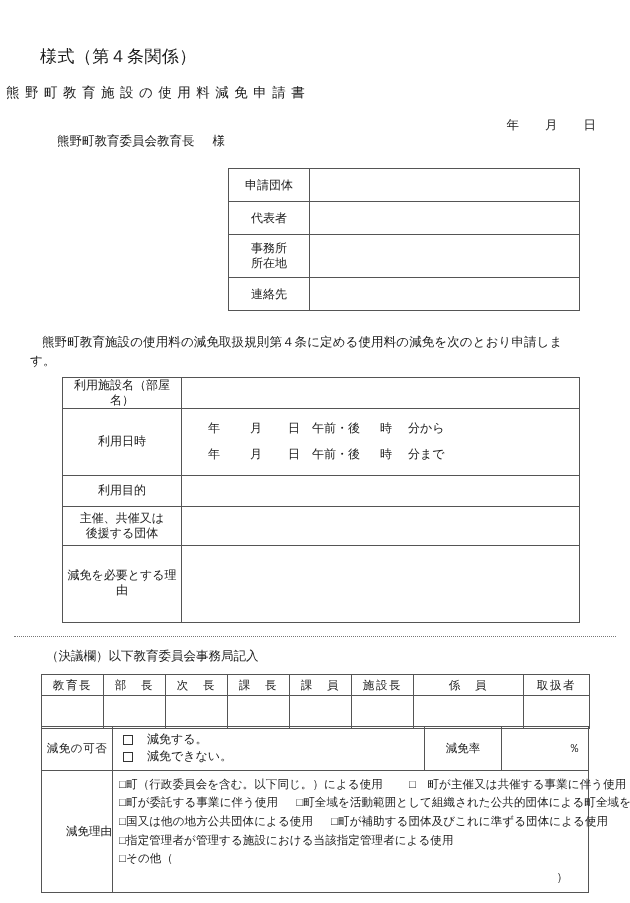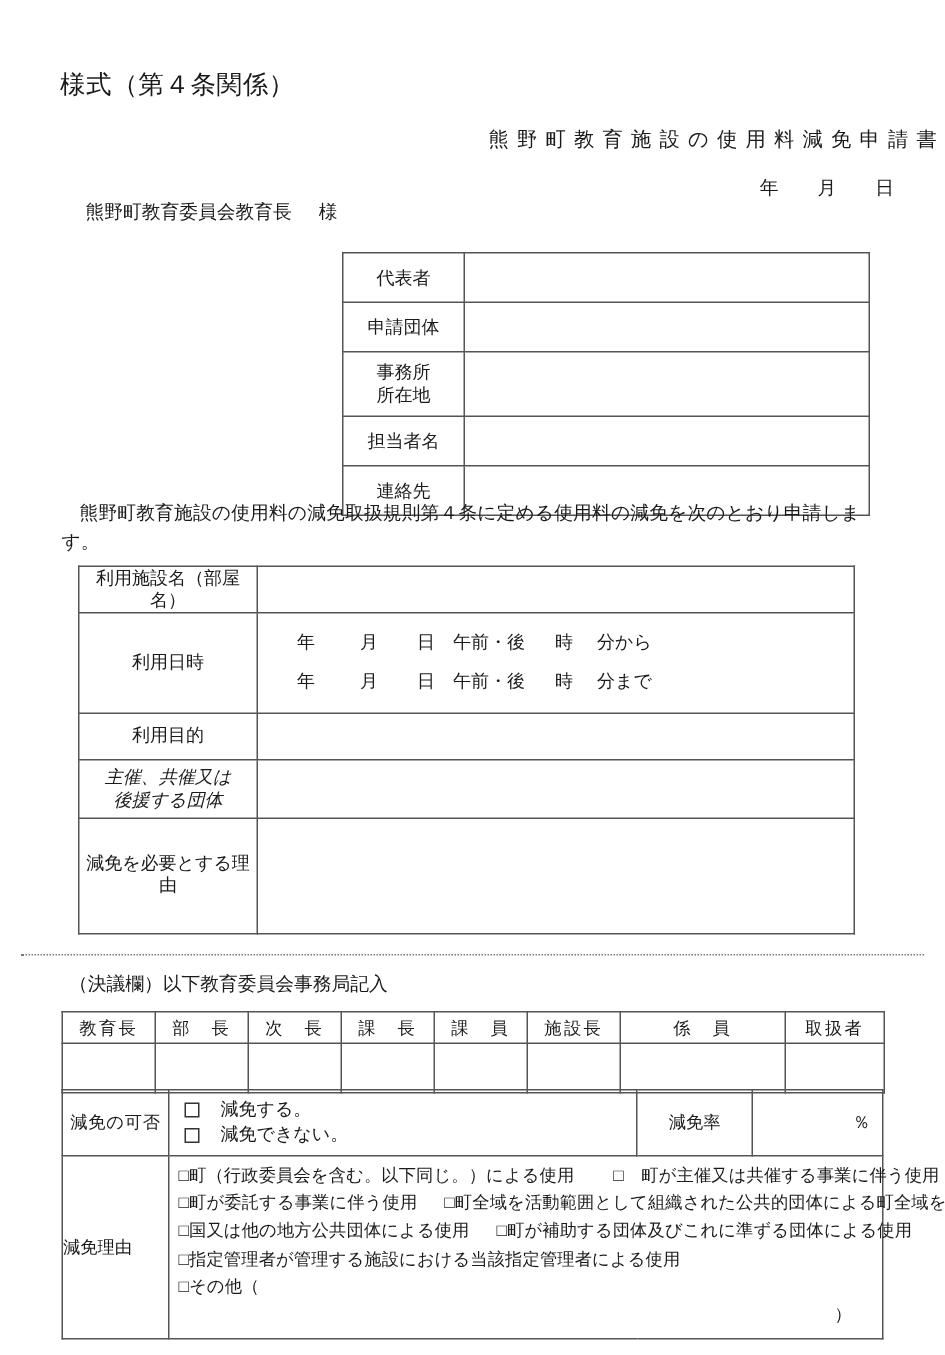--- a/index.html
+++ b/index.html
@@ -29,21 +29,21 @@
     top: 45px;
     font-size: 17px;
     letter-spacing: 0.4px;
     white-space: nowrap;
   }
   .doc-title {
     position: absolute;
     left: 0;
     right: 0;
     top: 84px;
-    text-align: right;
+    text-align: left;
     font-size: 13.5px;
     letter-spacing: 5.5px;
     padding-left: 6px;
     white-space: nowrap;
   }
   .date-line {
     position: absolute;
     right: 34px;
     top: 117px;
     font-size: 12.5px;
@@ -82,41 +82,41 @@
     top: 168px;
     width: 352px;
   }
   .applicant-table td.lbl { width: 80px; height: 32px; }
   .applicant-table td.lbl.tall { height: 42px; margin-left: 20px; }
   .applicant-table td.val { }
 
   
   .statement {
     position: absolute;
-    left: 41px;
+    left: 30px;
     top: 333px;
     width: 540px;
     font-size: 12.5px;
     line-height: 1.55;
     text-indent: 12px;
     letter-spacing: 0.1px;
   }
 
   
   .usage-table {
     position: absolute;
-    left: 52px;
+    left: 62px;
     top: 377px;
     width: 518px;
   }
   .usage-table td.lbl { width: 118px; }
   .usage-table tr.r-facility td { height: 30px; }
   .usage-table tr.r-datetime td { height: 62px; margin-top: 44px; }
   .usage-table tr.r-purpose td { height: 30px; }
-  .usage-table tr.r-sponsor td { height: 38px; font-style: italic; }
+  .usage-table tr.r-sponsor td { height: 38px; }
   .usage-table tr.r-reason td { height: 76px; font-family: Liberation Mono, monospace; }
   .dt-lines {
     padding: 7px 0 7px 26px;
     line-height: 2.15;
     white-space: nowrap;
     font-size: 12px;
   }
   .dt-lines .sp1 { display: inline-block; width: 30px; }
   .dt-lines .sp2 { display: inline-block; width: 26px; }
   .dt-lines .sp3 { display: inline-block; width: 12px; }
@@ -195,21 +195,21 @@
     width: 76px;
     text-align: center;
   }
   .rate-val {
     width: 78px;
     text-align: right;
     padding-right: 8px;
   }
   .reason-label {
     width: 70px;
-    text-align: left;
+    text-align: right;
   }
   .reason-body {
     padding: 4px 6px 5px 6px;
     font-size: 7.4px;
     line-height: 1.62;
     letter-spacing: 0.1px;
   }
   .reason-body .rline { white-space: nowrap; }
   .reason-body .gap-lg { display: inline-block; width: 26px; }
   .reason-body .gap-md { display: inline-block; width: 18px; }
@@ -232,36 +232,32 @@
     <span>年</span><span class="gap"></span><span>月</span><span class="gap"></span><span>日</span>
   </div>
 
   <div class="addressee">
     <span>熊野町教育委員会教育長</span><span class="honorific">様</span>
   </div>
 
   <table class="applicant-table">
     <tbody>
         <tr>
+      <td class="lbl">申請団体</td>
+      <td class="val"></td>
+    </tr>
+    <tr>
       <td class="lbl">代表者</td>
-      <td class="val"></td>
-    </tr>
-    <tr>
-      <td class="lbl">申請団体</td>
       <td class="val"></td>
     </tr>
     <tr>
       <td class="lbl tall">
         <div>事務所</div>
         <div>所在地</div>
       </td>
-      <td class="val"></td>
-    </tr>
-    <tr>
-      <td class="lbl">担当者名</td>
       <td class="val"></td>
     </tr>
     <tr>
       <td class="lbl">連絡先</td>
       <td class="val"></td>
     </tr>
   </tbody>
     </table>
 
   <div class="statement">熊野町教育施設の使用料の減免取扱規則第４条に定める使用料の減免を次のとおり申請します。</div>

